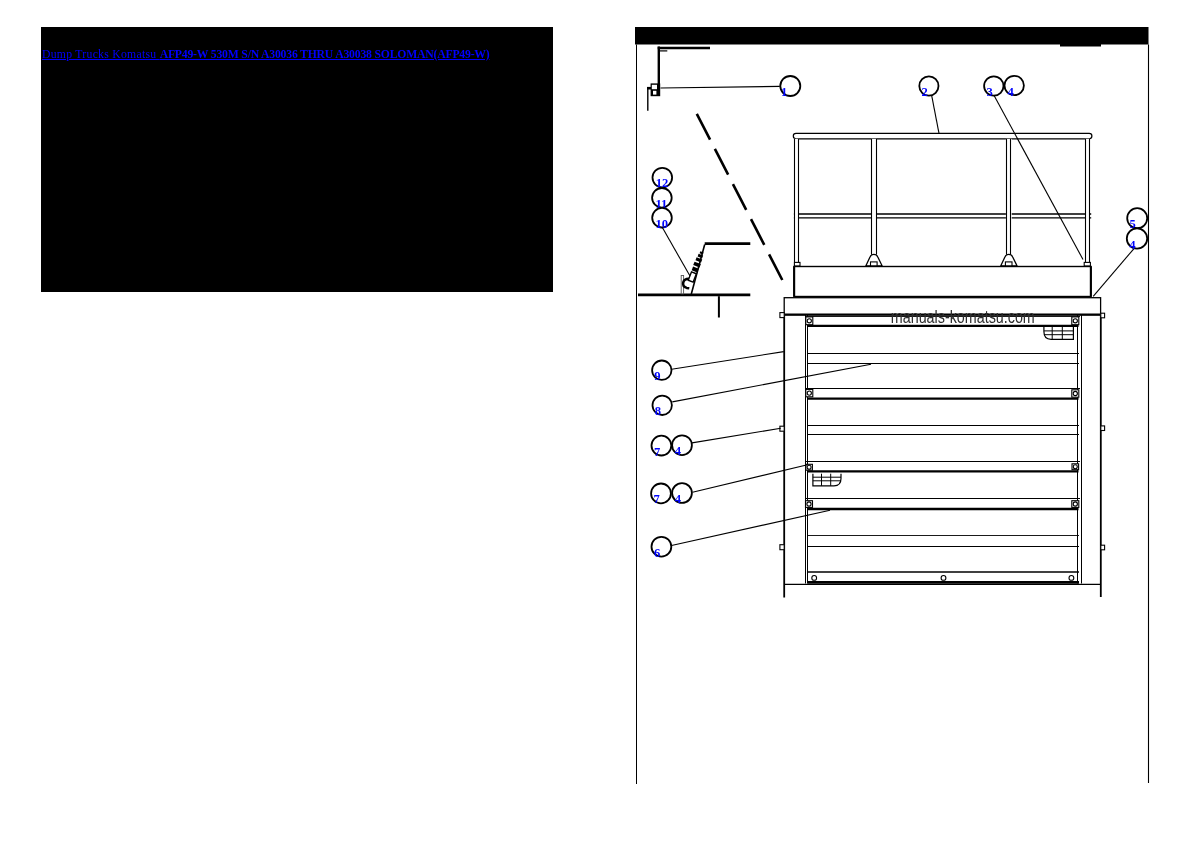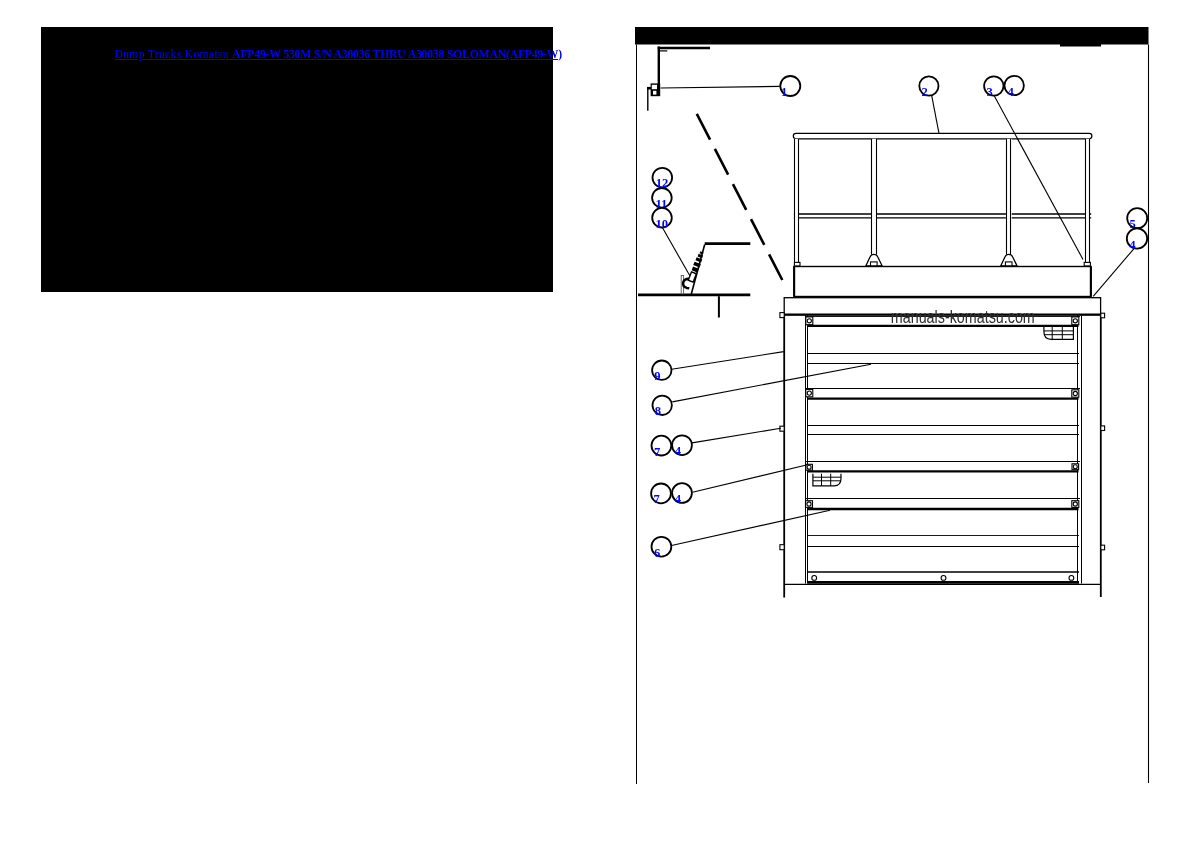--- a/index.html
+++ b/index.html
@@ -1,16 +1,16 @@
 <!DOCTYPE html>
 <html><head>
 <meta charset="utf-8">
 <style>
   html,body{margin:0;padding:0;background:#ffffff;width:1190px;height:842px;overflow:hidden;}
-  #page{position:relative;width:1190px;height:656px;font-family:"Liberation Sans",sans-serif;text-align:right;}
+  #page{position:relative;width:1190px;height:656px;font-family:"Liberation Sans",sans-serif;}
   #blackbox{position:absolute;left:41px;top:27px;width:512px;height:265px;background:#000;}
   #linktext{position:absolute;left:42px;top:47.8px;width:520px;font-family:"Liberation Serif",serif;font-size:11.7px;color:#0000fe;white-space:nowrap;text-decoration:underline;}
   #linktext b{letter-spacing:-0.19px;}
   #linktext span{letter-spacing:0.28px;}
   svg{position:absolute;left:0;top:0;}
   .ln{stroke:#000;fill:none;}
   .circ{stroke:#000;stroke-width:1.8;fill:#fff;}
   .lbl{font-family:"Liberation Serif",serif;font-size:12.6px;font-weight:bold;fill:#0004fe;}
   .box{stroke:#000;stroke-width:1.1;fill:#fff;}
 </style>

